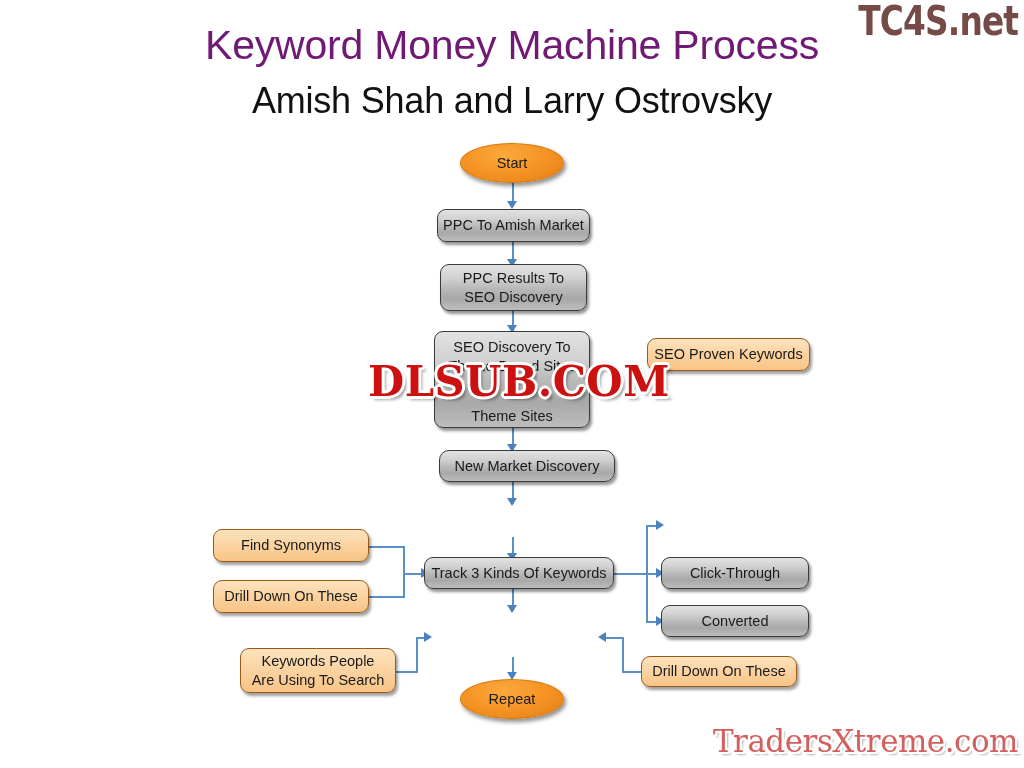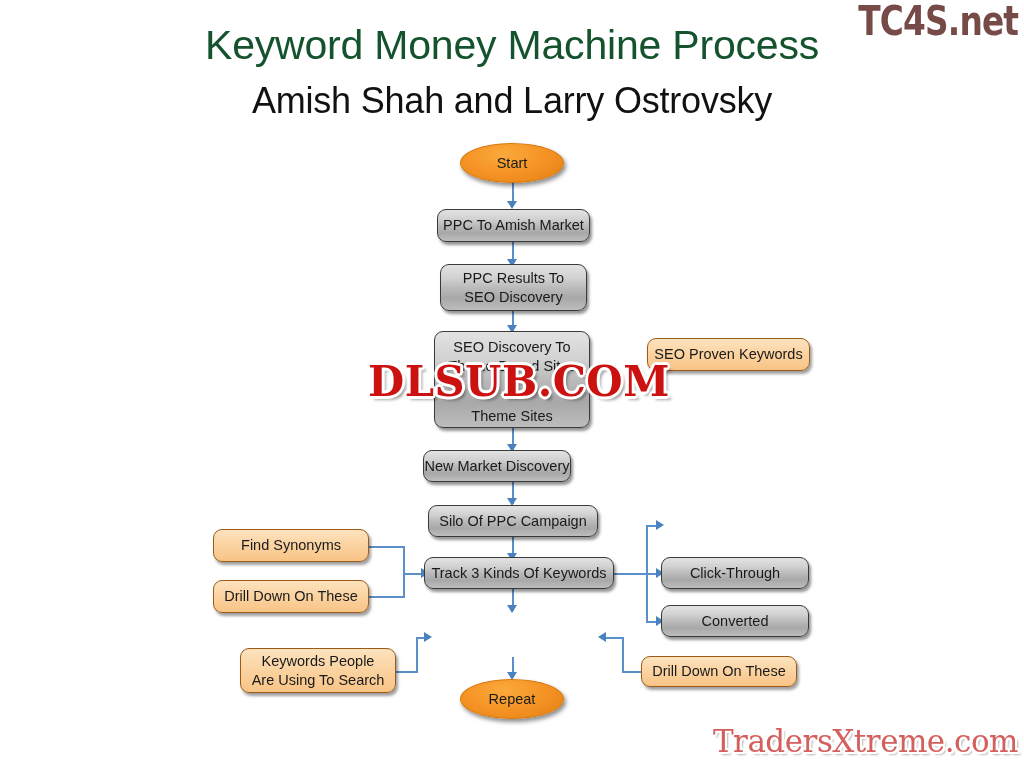--- a/index.html
+++ b/index.html
@@ -20,21 +20,21 @@
   }
 
   
   .title-line1 {
     position: absolute;
     left: 0; top: 20px;
     width: 1024px;
     text-align: center;
     font-size: 41px;
     line-height: 50px;
-    color: #14532d;
+    color: #701a75;
     letter-spacing: -0.2px;
     white-space: nowrap;
   }
   .title-line2 {
     position: absolute;
     left: 0; top: 78px;
     width: 1024px;
     text-align: center;
     font-size: 36px;
     line-height: 46px;
@@ -236,27 +236,24 @@
     <span>SEO Discovery To</span>
     <span>Theme-Based Sites</span>
     <span style="min-height:19px;"></span>
     <span style="margin-top:12px;">Theme Sites</span>
   </div>
 
   <div class="node peach" style="left:647px; top:338px; width:163px; height:33px;">
     <span>SEO Proven Keywords</span>
   </div>
 
-  <div class="node gray" style="left:423px; top:450px; width:148px; height:32px;">
+  <div class="node gray" style="left:439px; top:450px; width:176px; height:32px;border-radius:10px;">
     <span>New Market Discovery</span>
   </div>
 
-  <div class="node gray" style="left:428px; top:505px; width:170px; height:32px;">
-    <span>Silo Of PPC Campaign</span>
-  </div>
 
   <div class="node gray" style="left:424px; top:557px; width:190px; height:32px;">
     <span>Track 3 Kinds Of Keywords</span>
   </div>
 
   <div class="node peach" style="left:213px; top:529px; width:156px; height:33px;">
     <span>Find Synonyms</span>
   </div>
 
   <div class="node peach" style="left:213px; top:580px; width:156px; height:33px;">

